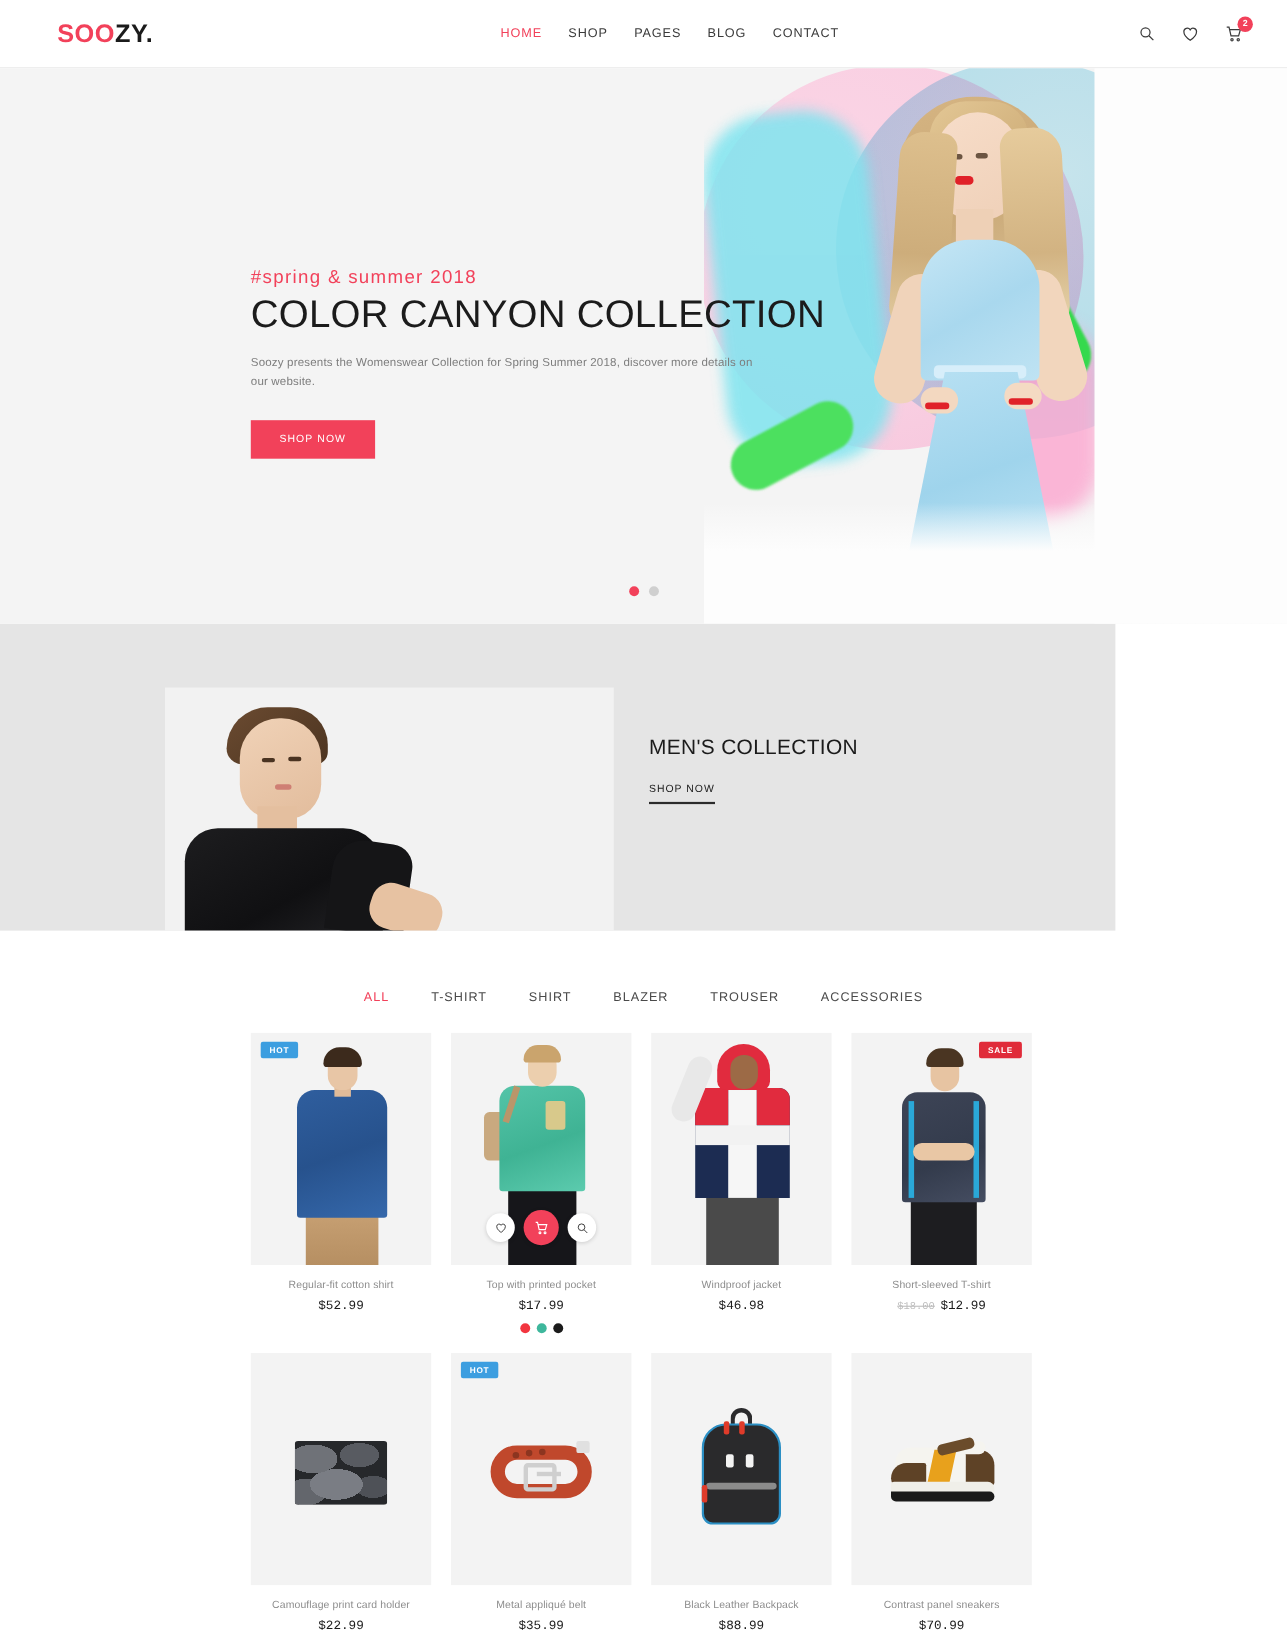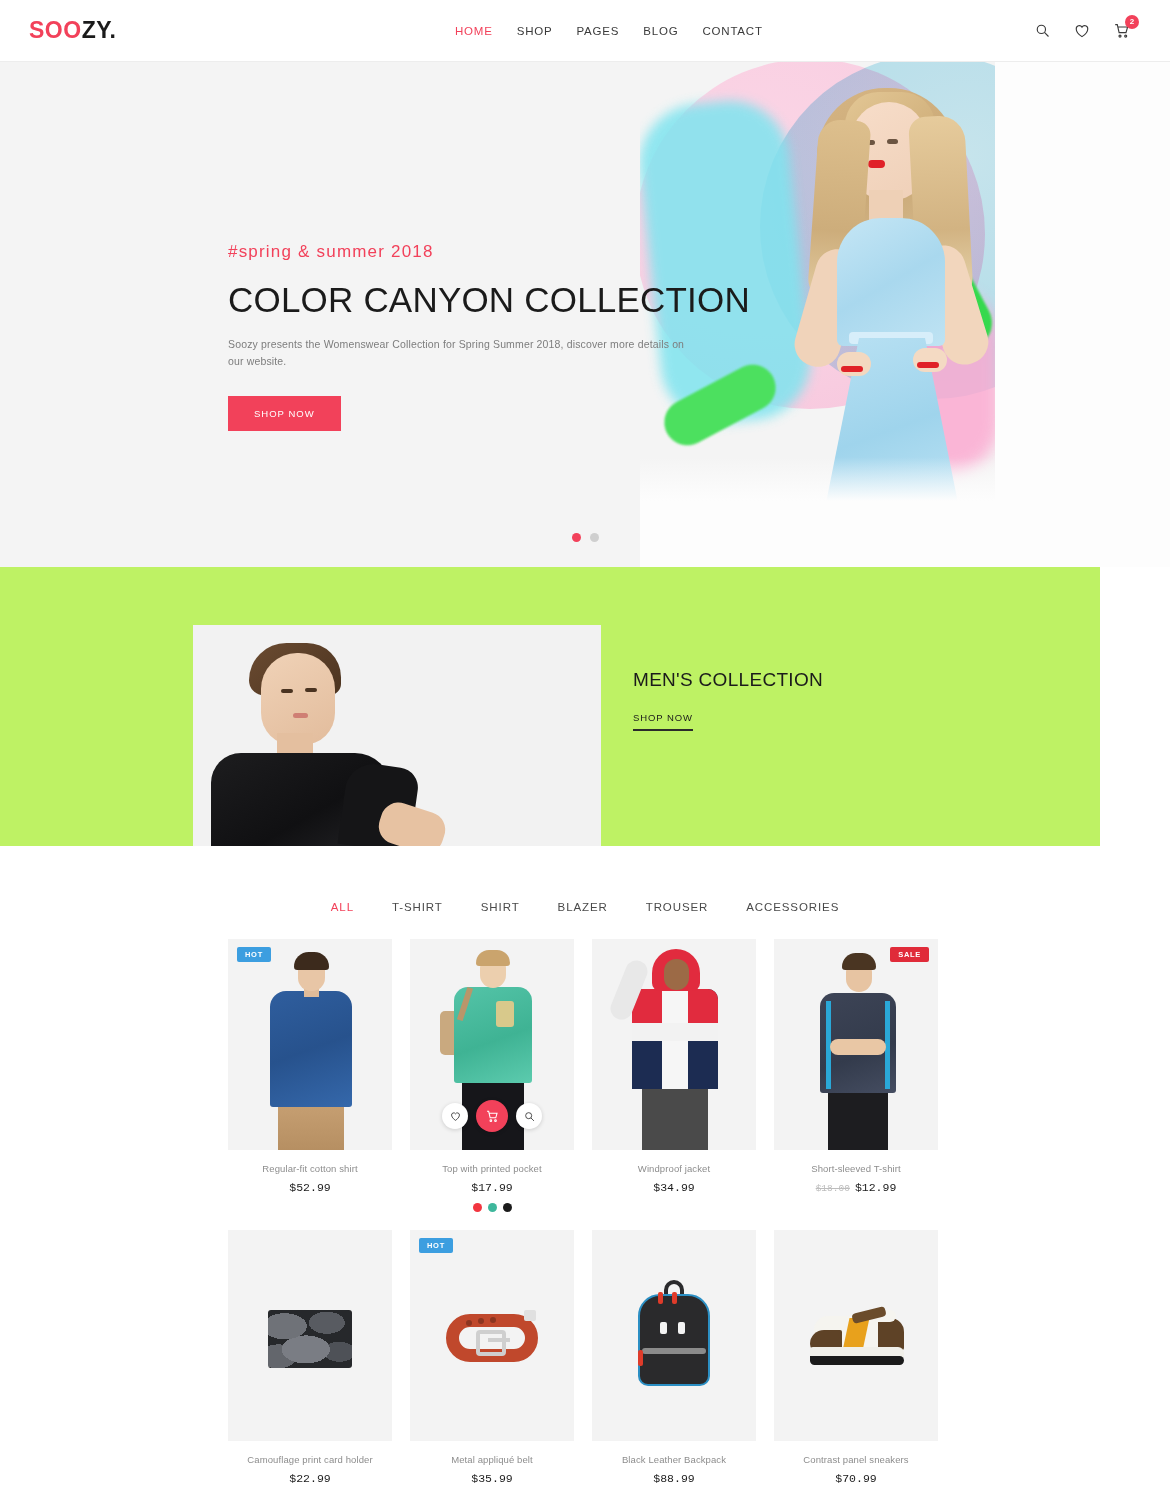--- a/index.html
+++ b/index.html
@@ -16,21 +16,21 @@
     height: 62px;
     width: 1170px;
     background: #ffffff;
     border-bottom: 1px solid #ededed;
     display: flex;
     align-items: center;
     position: relative;
   }
   .logo {
     position: absolute;
-    left: 29px;
+    left: 52px;
     font-size: 23px;
     font-weight: 700;
     letter-spacing: 0.5px;
   }
   .logo .logo-a { color: #f2415a; }
   .logo .logo-b { color: #1b1b1b; }
 
   .nav {
     position: absolute;
     left: 455px;
@@ -86,21 +86,21 @@
     position: absolute;
     left: 228px;
     top: 180px;
     width: 460px;
     z-index: 5;
   }
   .hero-sub {
     font-size: 17px;
     color: #f2415a;
     letter-spacing: 1.2px;
-    margin-bottom: 18px;
+    margin-bottom: 4px;
     font-weight: 400;
   }
   .hero-title {
     font-size: 35px;
     font-weight: 400;
     letter-spacing: 0.2px;
     color: #1b1b1b;
     margin-bottom: 16px;
     white-space: nowrap;
   }
@@ -280,23 +280,23 @@
     display: flex;
     justify-content: center;
     gap: 9px;
     z-index: 8;
   }
   .dot { width: 9px; height: 9px; border-radius: 50%; background: #cfcfcf; cursor: pointer; }
   .dot.active { background: #f2415a; }
 
   
   .mens-section {
-    width: 1100px;
+    width: 1014px;
     padding-top: 58px;
-    background: #bef264;
+    background: #e5e5e5;
     display: flex;
     justify-content: center;
   }
   .mens-wrap {
     width: 714px;
     display: flex;
     align-items: stretch;
     height: 221px;
   }
   .mens-img {
@@ -725,21 +725,21 @@
           <div class="ph p3-jk-r"></div>
           <div class="ph p3-jk-red-l"></div>
           <div class="ph p3-jk-red-r"></div>
           <div class="ph p3-white-band"></div>
           <div class="ph p3-arm"></div>
           <div class="ph p3-hood"></div>
           <div class="ph p3-head"></div>
         </div>
       </div>
       <div class="card-name">Windproof jacket</div>
-      <div class="card-price">$34.99</div>
+      <div class="card-price">$46.98</div>
     </div>
     <div class="card">
       <div class="card-img">
         <div class="pimg">
           <div class="ph p4-shorts"></div>
           <div class="ph p4-tee"></div>
           <div class="ph p4-stripe-l"></div>
           <div class="ph p4-stripe-r"></div>
           <div class="ph p4-arms"></div>
           <div class="ph p4-head"></div>

